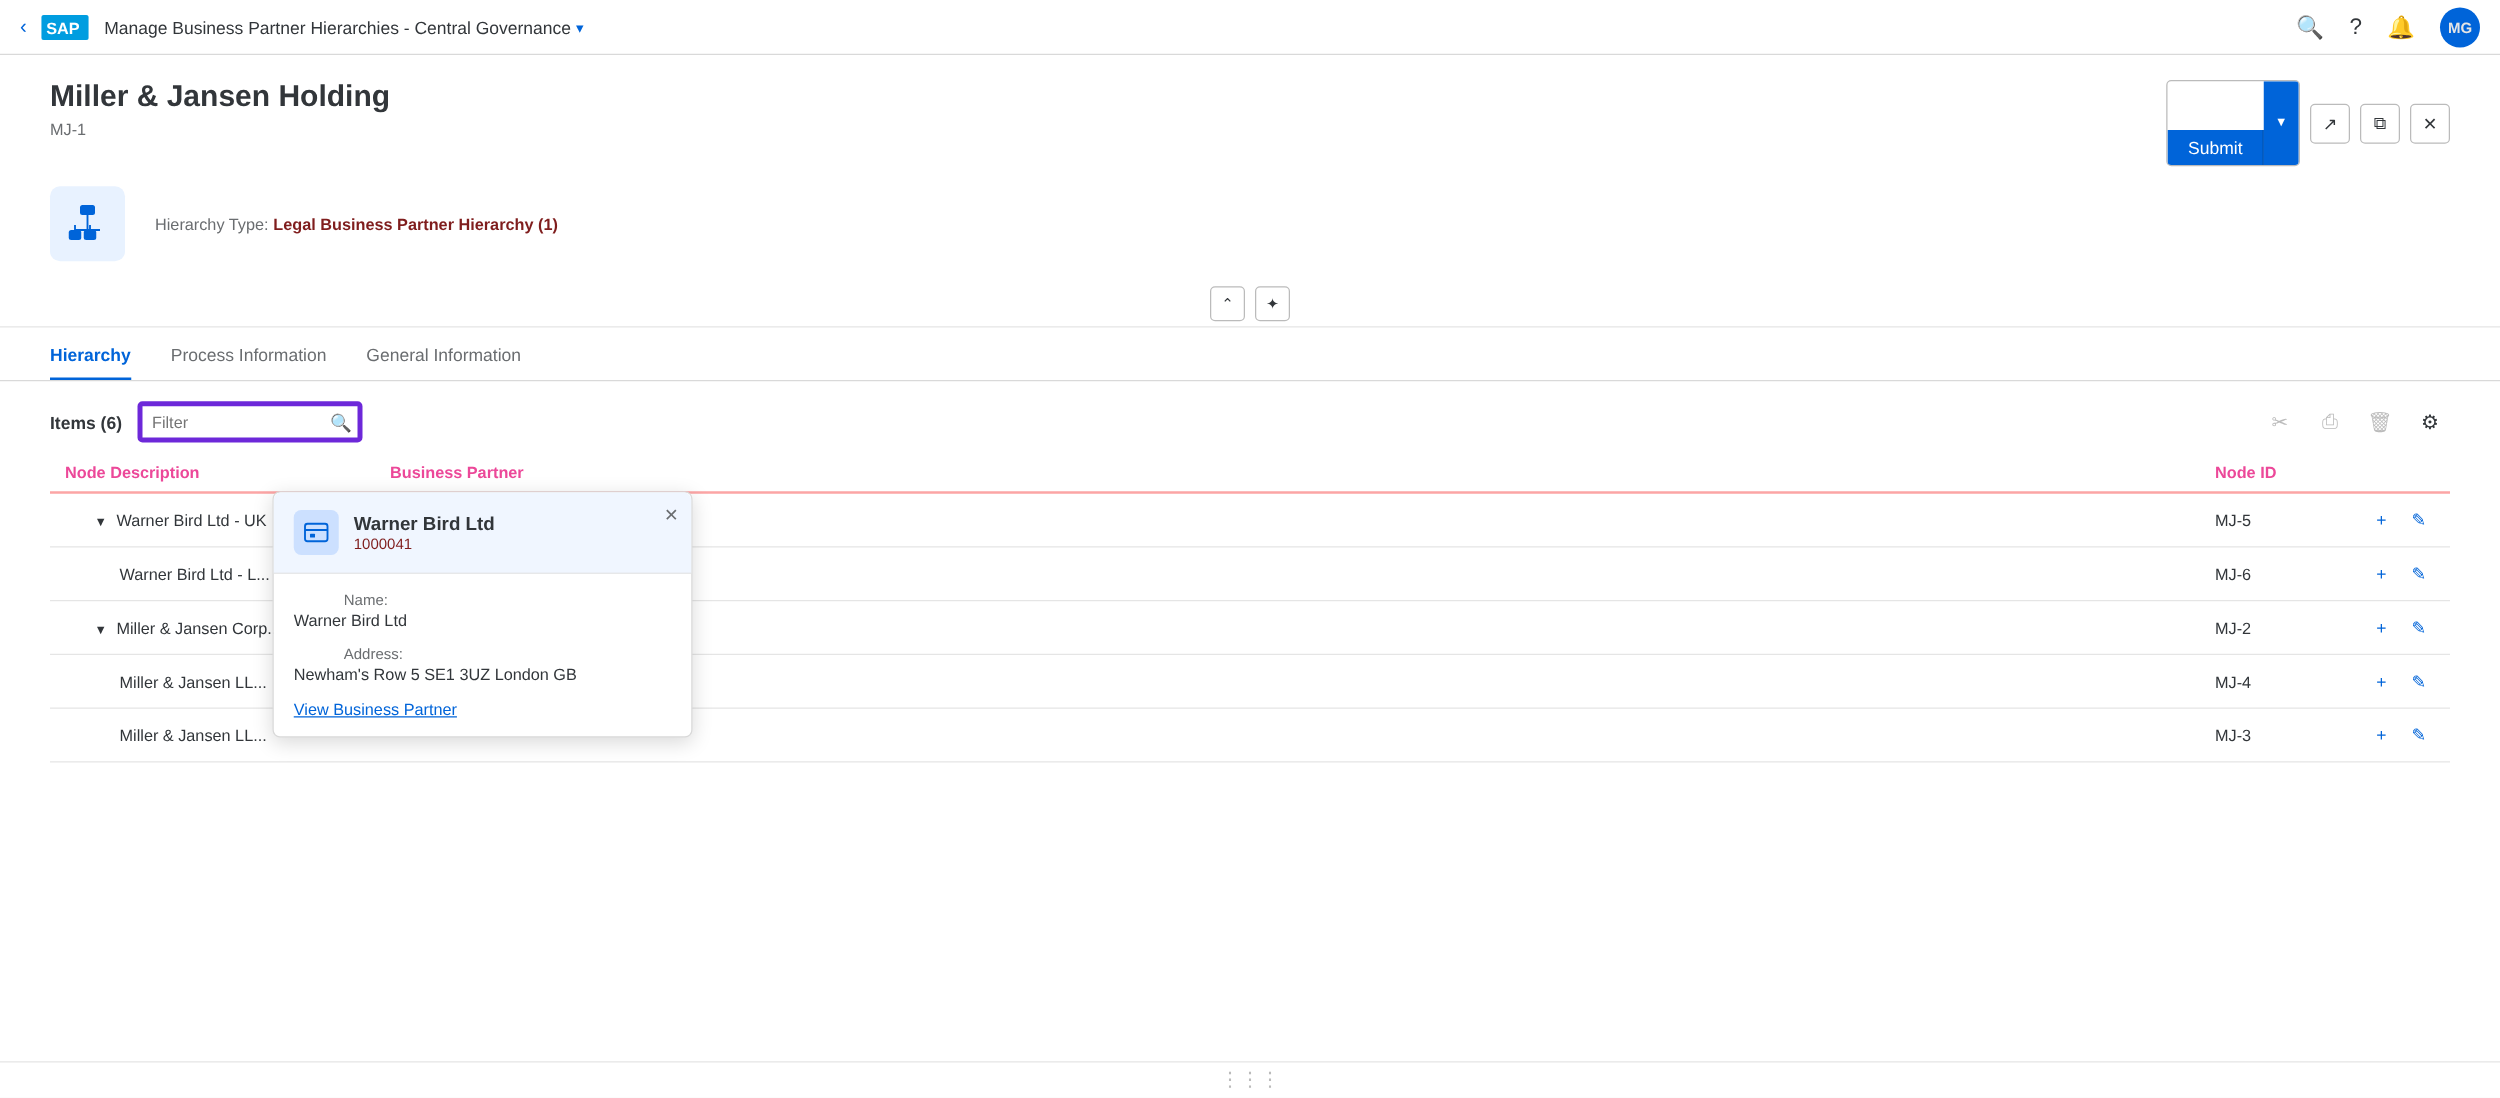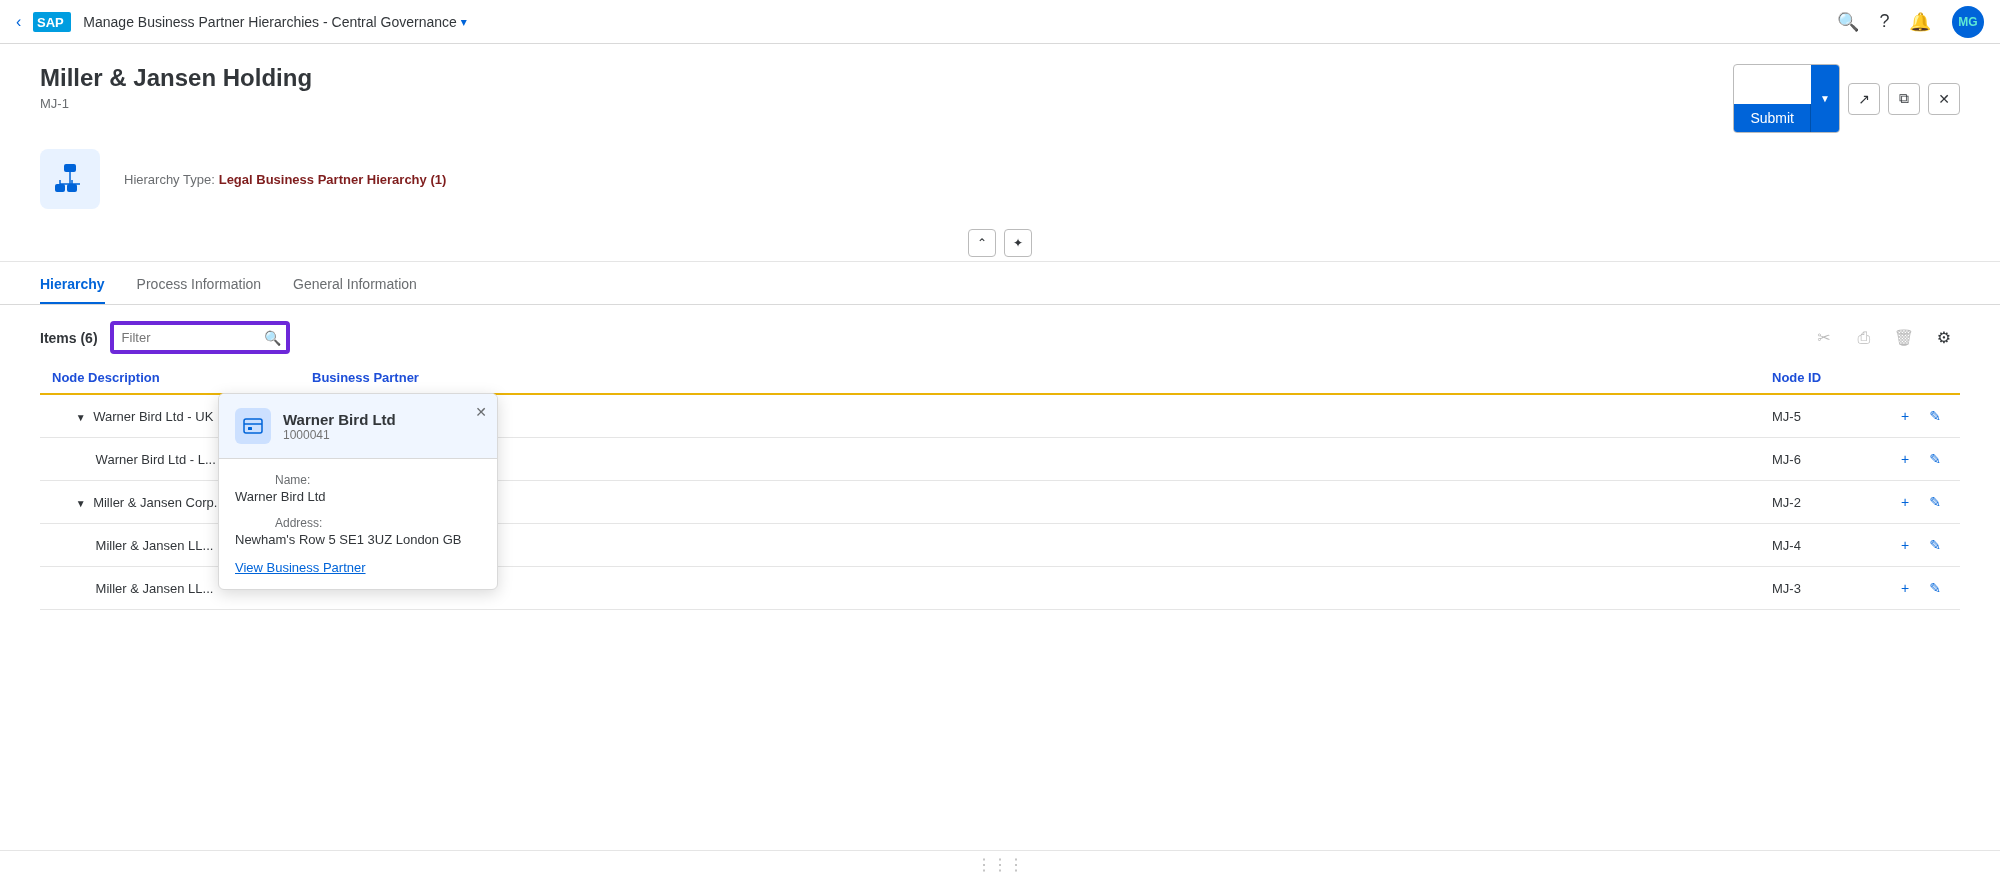--- a/index.html
+++ b/index.html
@@ -9,21 +9,21 @@
     .shell-bar {
       display: flex; align-items: center; background: #fff; border-bottom: 1px solid #d9d9d9;
       height: 44px; padding: 0 16px; gap: 12px;
     }
     .shell-back { color: #0064d9; cursor: pointer; font-size: 16px; }
     .sap-logo { width: 38px; height: 20px; }
     .shell-title { font-size: 14px; color: #32363a; font-weight: 400; flex: 1; display: flex; align-items: center; gap: 4px; }
     .shell-title-chevron { color: #0064d9; font-size: 12px; }
     .shell-icons { display: flex; gap: 20px; align-items: center; }
     .shell-icon { color: #32363a; font-size: 18px; cursor: pointer; }
-    .shell-avatar { background: #0064d9; color: #5eead4; border-radius: 50%; width: 32px; height: 32px; display: flex; align-items: center; justify-content: center; font-size: 12px; font-weight: 600; cursor: pointer; }
+    .shell-avatar { background: #0064d9; color: #e5e5e5; border-radius: 50%; width: 32px; height: 32px; display: flex; align-items: center; justify-content: center; font-size: 12px; font-weight: 600; cursor: pointer; }
 
     
     .page { background: #fff; margin: 0; height: calc(878px - 44px); display: flex; flex-direction: column; }
 
     
     .page-header { padding: 20px 40px 0 40px; display: flex; align-items: flex-start; justify-content: space-between; }
     .page-title-area {}
     .page-title { font-size: 24px; font-weight: 700; color: #32363a; }
     .page-subtitle { font-size: 13px; color: #6a6d70; margin-top: 4px; }
     .header-actions { display: flex; align-items: center; gap: 8px; }
@@ -55,54 +55,54 @@
     .items-label { font-size: 14px; font-weight: 600; color: #32363a; }
     .filter-input { border: 4px solid #6d28d9; border-radius: 4px; padding: 5px 16px 5px 8px; font-size: 13px; width: 180px; outline: none; }
     .filter-wrap { position: relative; display: flex; align-items: center; }
     .filter-search-icon { position: absolute; right: 8px; color: #6a6d70; font-size: 14px; }
     .toolbar-right { margin-left: auto; display: flex; gap: 8px; }
     .tbar-icon { width: 32px; height: 32px; display: flex; align-items: center; justify-content: center; cursor: pointer; color: #32363a; font-size: 16px; border: 1px solid transparent; border-radius: 4px; }
     .tbar-icon.disabled { color: #bbb; cursor: default; }
 
     
     .data-table { width: 100%; border-collapse: collapse; font-size: 13px; }
-    .data-table th { text-align: left; padding: 8px 12px; color: #1d4ed8; font-weight: 600; border-bottom: 2px solid #eab308; white-space: nowrap; }
+    .data-table th { text-align: left; padding: 8px 12px; color: #ec4899; font-weight: 600; border-bottom: 2px solid #fca5a5; white-space: nowrap; }
     .data-table td { padding: 8px 12px; border-bottom: 1px solid #e5e5e5; vertical-align: middle; white-space: nowrap; overflow: hidden; text-overflow: ellipsis; max-width: 200px; }
     .td-actions { display: flex; gap: 4px; justify-content: flex-end; }
     .td-action-btn { width: 26px; height: 26px; display: flex; align-items: center; justify-content: center; cursor: pointer; color: #0064d9; font-size: 14px; border-radius: 4px; }
     .link { color: #0064d9; text-decoration: underline; cursor: pointer; }
     .tree-indent { display: inline-block; }
     .chevron { font-size: 10px; color: #32363a; cursor: pointer; margin-right: 4px; }
 
     
     .drag-handle { text-align: center; padding: 4px; color: #bbb; font-size: 16px; border-top: 1px solid #e5e5e5; }
     .popover {
       position: absolute;
       top: 88px; left: 218px;
-      width: 280px;
+      width: 336px;
       background: #fff;
       border: 1px solid #d9d9d9;
       border-radius: 6px;
       box-shadow: 0 4px 16px rgba(0,0,0,0.15);
       pointer-events: all;
       z-index: 200;
     }
     .popover-header {
       background: #f0f6ff;
       border-radius: 6px 6px 0 0;
       padding: 14px 16px;
       display: flex; align-items: center; gap: 12px;
       border-bottom: 1px solid #d9d9d9;
       position: relative;
     }
     .popover-close { position: absolute; right: 10px; top: 10px; cursor: pointer; color: #6a6d70; font-size: 14px; }
     .popover-bp-icon { width: 36px; height: 36px; background: #cce0ff; border-radius: 6px; display: flex; align-items: center; justify-content: center; color: #0064d9; font-size: 18px; }
     .popover-header-text { display: flex; flex-direction: column; }
     .popover-bp-name { font-size: 15px; font-weight: 700; color: #32363a; }
-    .popover-bp-id { font-size: 12px; color: #737373; }
+    .popover-bp-id { font-size: 12px; color: #7f1d1d; }
     .popover-body { padding: 14px 16px; }
     .popover-field { margin-bottom: 12px; }
     .popover-field-label { font-size: 12px; color: #6a6d70; margin-bottom: 2px; margin-left: 40px; }
     .popover-field-value { font-size: 13px; color: #32363a; }
     .popover-link { color: #0064d9; text-decoration: underline; cursor: pointer; font-size: 13px; }
 
     
     .col-node-desc { width: 260px; }
     .col-bp { width: auto; }
     .col-node-id { width: 120px; }

